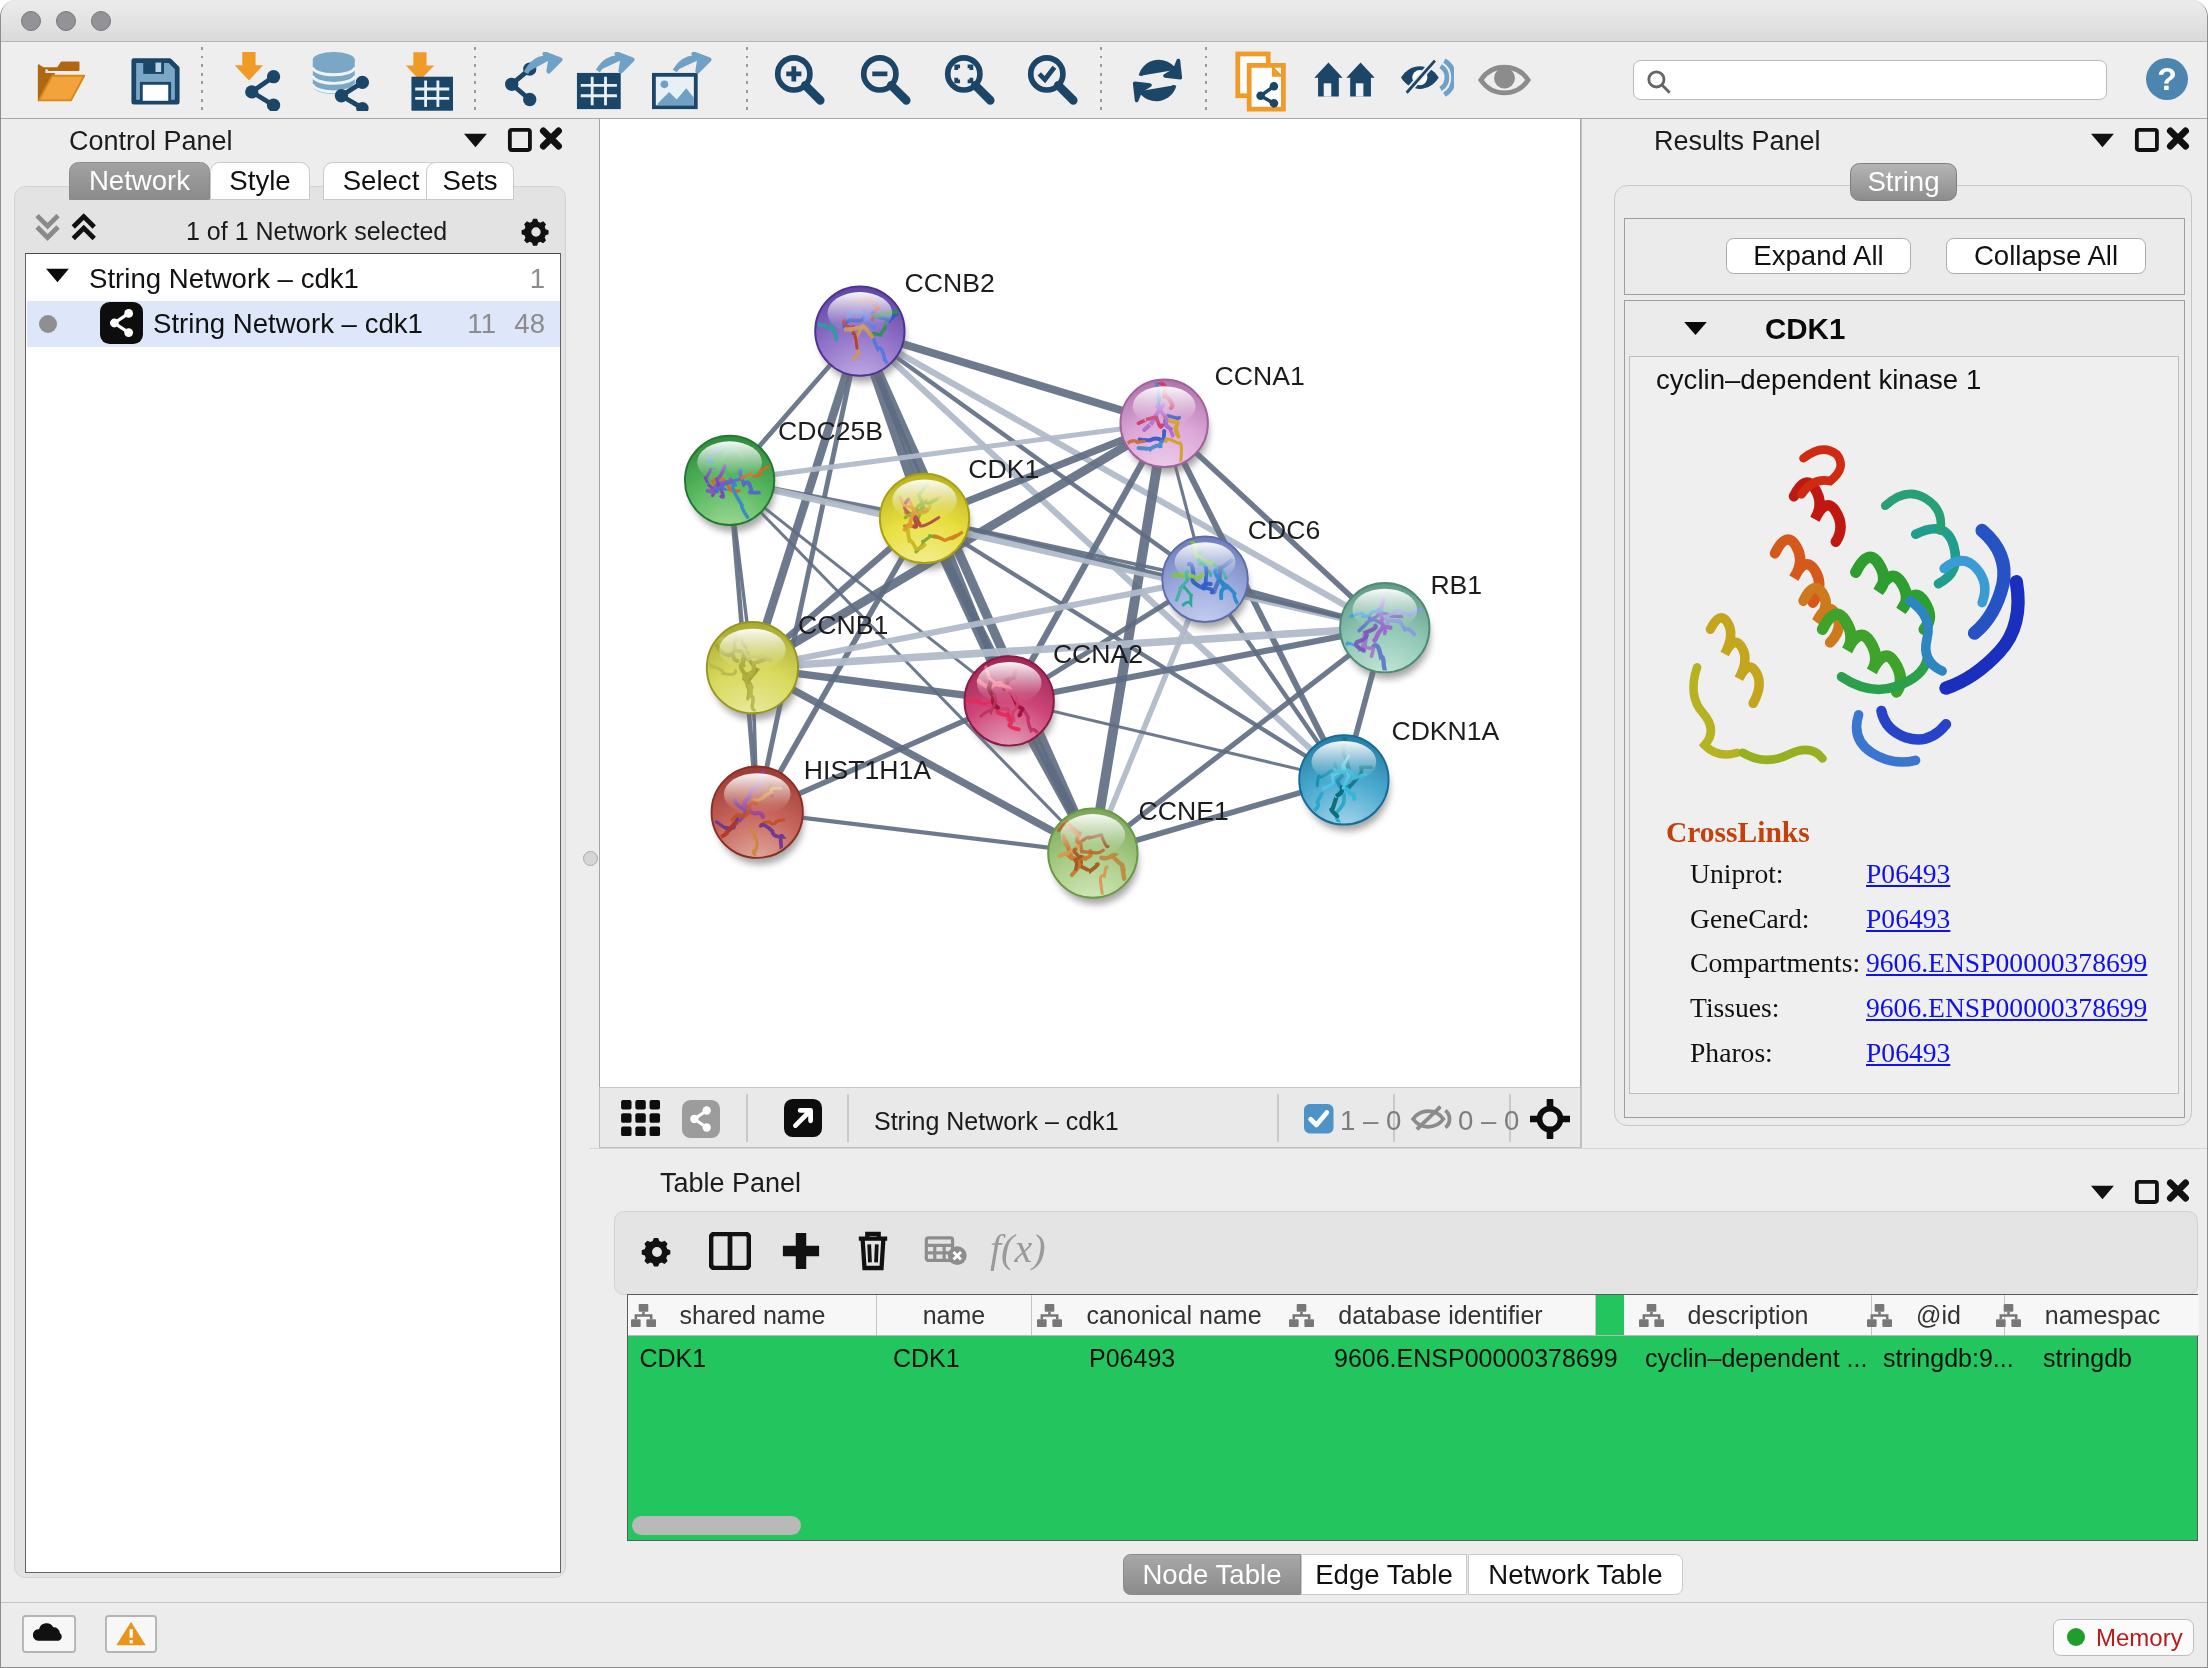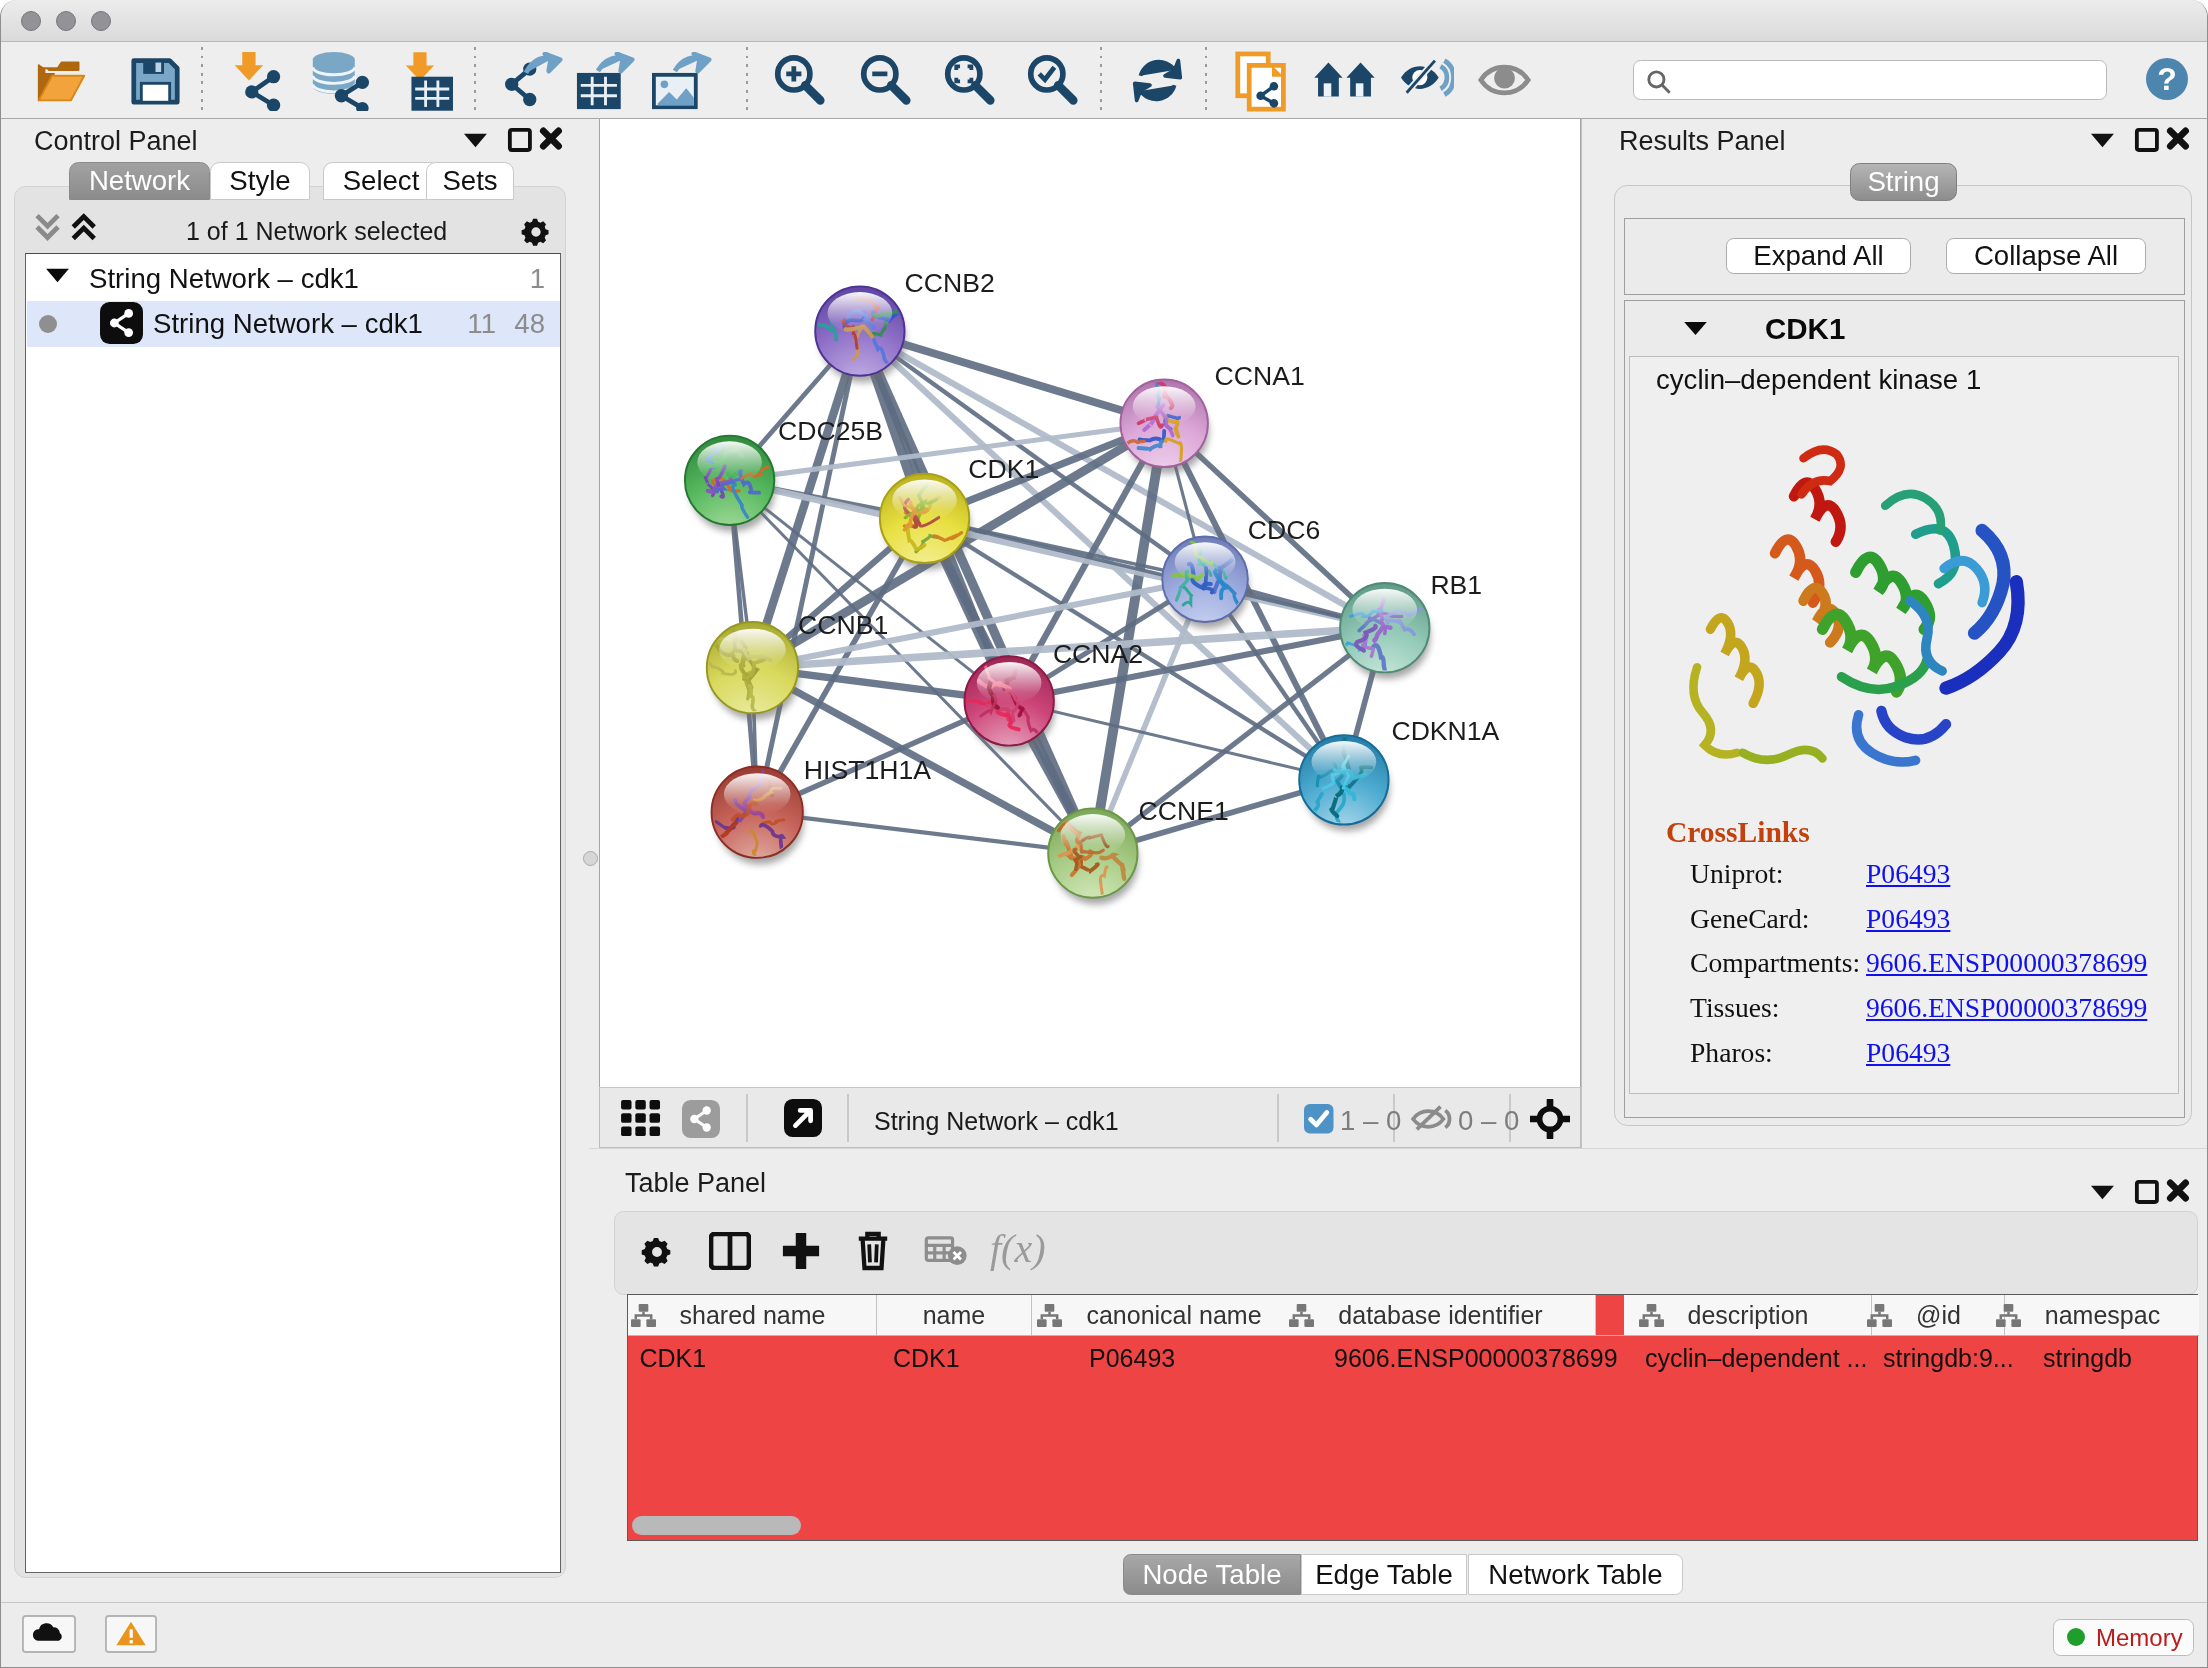--- a/index.html
+++ b/index.html
@@ -12,21 +12,21 @@
   
   #titlebar{position:absolute;left:0;top:0;width:100%;height:42px;
     background:linear-gradient(#ececec,#dadada);border-bottom:1.9px solid #b6b6b6;border-radius:15px 15px 0 0;}
   .tl{position:absolute;top:11.4px;width:20px;height:20px;border-radius:50%;background:#929297;border:1px solid #77777c;}
   #title{position:absolute;top:8.6px;left:0;width:100%;text-align:center;font-size:24px;font-weight:700;color:#3c3c3c;}
   
   #toolbar{position:absolute;left:0;top:42px;width:100%;height:77px;background:#eeeeee;border-bottom:1.9px solid #a8a8a8;}
   .tsep{position:absolute;top:4.8px;height:65px;width:1.9px;
      background-image:repeating-linear-gradient(#9a9a9a 0 2.9px, transparent 2.9px 8.6px);}
   
-  .ptitle{font-size:27px;color:#1c1c1c;}
+  .ptitle{font-size:27px;color:#1c1c1c;margin-left:35px;}
   
   .tab{position:absolute;top:162px;height:38px;z-index:5;border-radius:9.5px 9.5px 0 0;font-size:27.6px;
        display:flex;align-items:center;justify-content:center;color:#111;background:#ffffff;border:1px solid #c9c9c9;}
   .tabsel{background:linear-gradient(#a2a2a2,#8b8b8b);color:#fff;border:1px solid #8a8a8a;}
   #cpbody{position:absolute;left:13.3px;top:186px;width:552px;height:1392px;background:#e3e3e3;border-radius:11.4px;border:1px solid #d2d2d2;}
   #tree{position:absolute;left:24px;top:253px;width:536px;height:1320px;background:#ffffff;border:1.9px solid #636363;border-top-color:#4a4a4a;}
   
   #netview{position:absolute;left:598px;top:119px;width:982px;height:968px;background:#ffffff;
            border-left:1.9px solid #a5a5a5;border-right:1.9px solid #a5a5a5;}
   #netbar{position:absolute;left:598px;top:1087px;width:982px;height:61px;background:#e9e9e9;
@@ -41,21 +41,21 @@
   #expbox{position:absolute;left:1623px;top:218px;width:561px;height:77px;border:1.9px solid #9e9e9e;background:#ebebeb;}
   .wbtn{position:absolute;height:36px;background:#ffffff;border:1px solid #ababab;border-radius:7.6px;
         font-size:27.6px;color:#111;display:flex;align-items:center;justify-content:center;margin-left:32px;}
   #cdkbox{position:absolute;left:1623px;top:300px;width:561px;height:818px;border:1.9px solid #9e9e9e;background:#ebebeb;}
   #cdkinner{position:absolute;left:3.8px;top:55px;width:550px;height:738px;border:1.9px solid #bdbdbd;background:#efefef;}
   .serif{font-family:"Liberation Serif", serif;}
   .xlabel{position:absolute;font-size:27.6px;color:#111;}
   .xlink{position:absolute;font-size:27.6px;color:#1111ee;text-decoration:underline;}
   
   #tablepanel{position:absolute;left:588px;top:1148px;width:1621px;height:454px;background:#ededed;border-top:1.9px solid #d6d6d6;}
-  #tbl{position:absolute;left:626px;top:1294px;width:1571px;height:247px;background:#ef4444;border:1.9px solid #5a5a5a;}
+  #tbl{position:absolute;left:626px;top:1294px;width:1571px;height:247px;background:#22c55e;border:1.9px solid #5a5a5a;}
   .th{position:absolute;top:0;height:40px;border-right:1px solid #c4c4c4;display:flex;align-items:center;justify-content:center;
       font-size:25px;color:#333;background:#f7f7f7;}
   .td{position:absolute;top:42px;height:42px;font-size:25px;color:#111;display:flex;align-items:center;}
   .btab{position:absolute;top:1554px;height:41px;font-size:27.6px;display:flex;align-items:center;justify-content:center;
         background:#ffffff;border:1px solid #c9c9c9;color:#111;}
   
   #statusbar{position:absolute;left:0;top:1602px;width:100%;height:67px;background:#ececec;border-top:1.9px solid #c6c6c6;}
   .handle{position:absolute;width:15px;height:15px;border-radius:50%;background:#d6d6d6;border:1px solid #ababab;}
 </style>
 </head>

